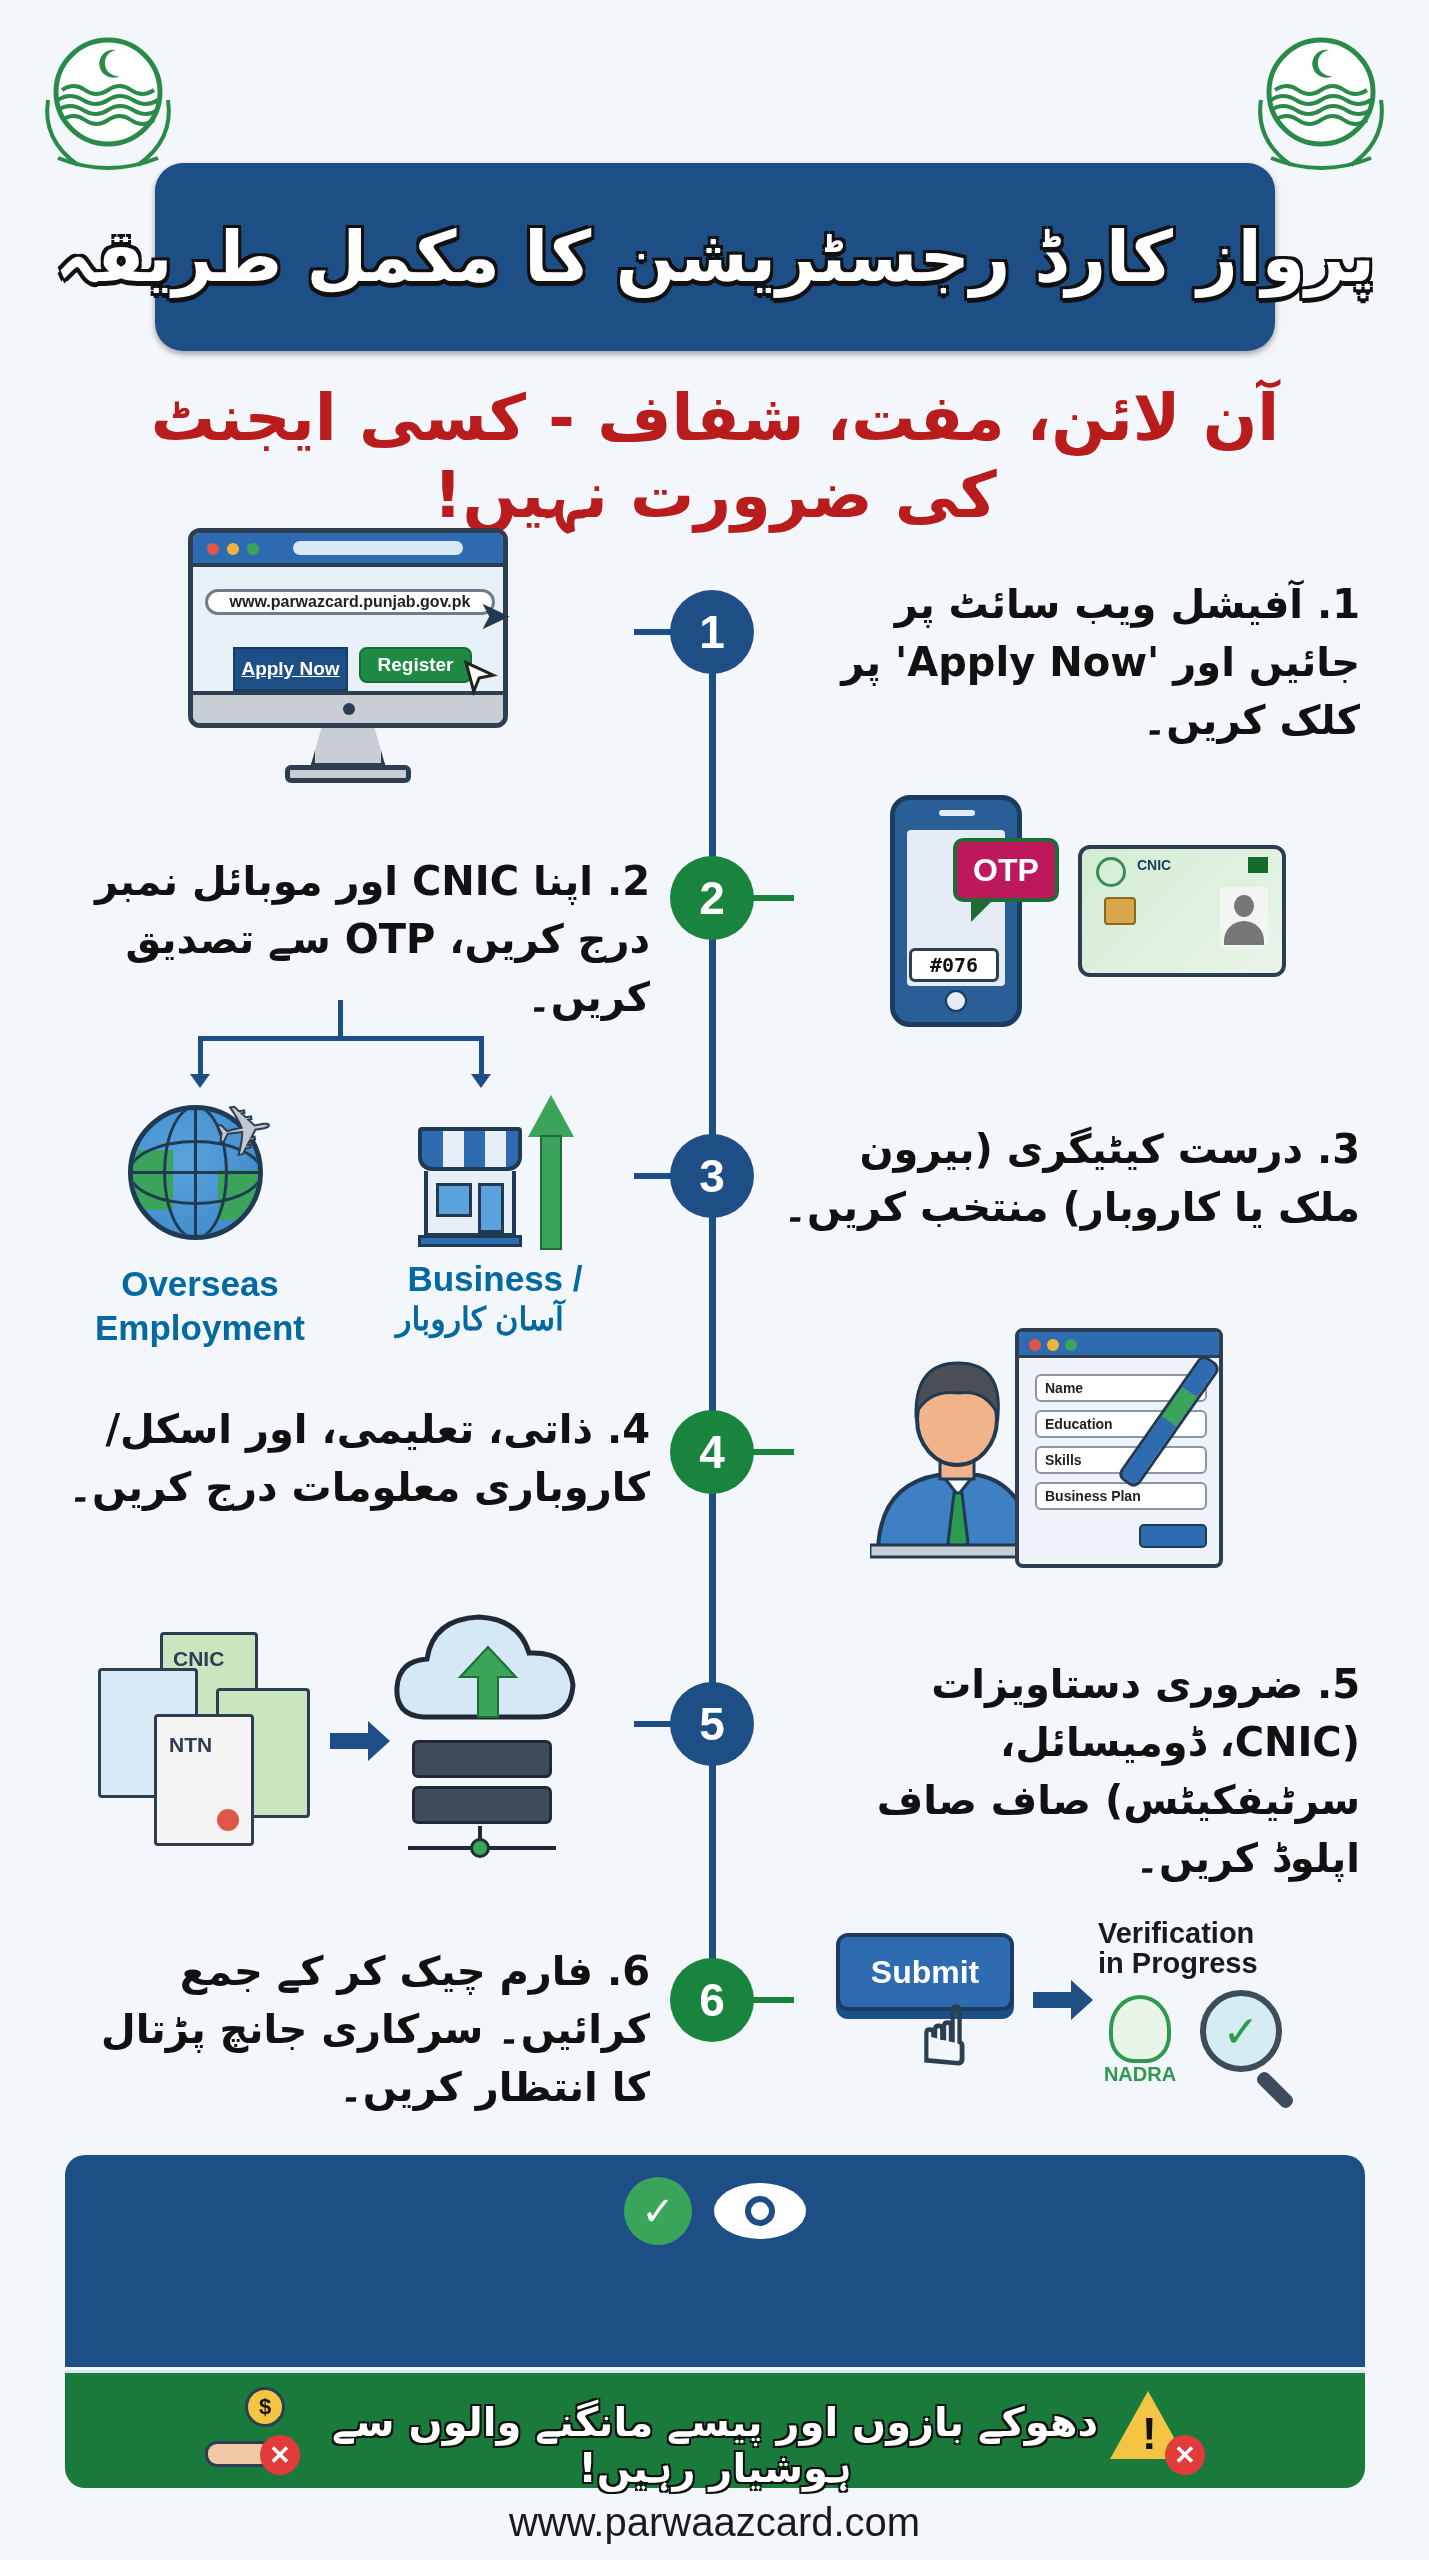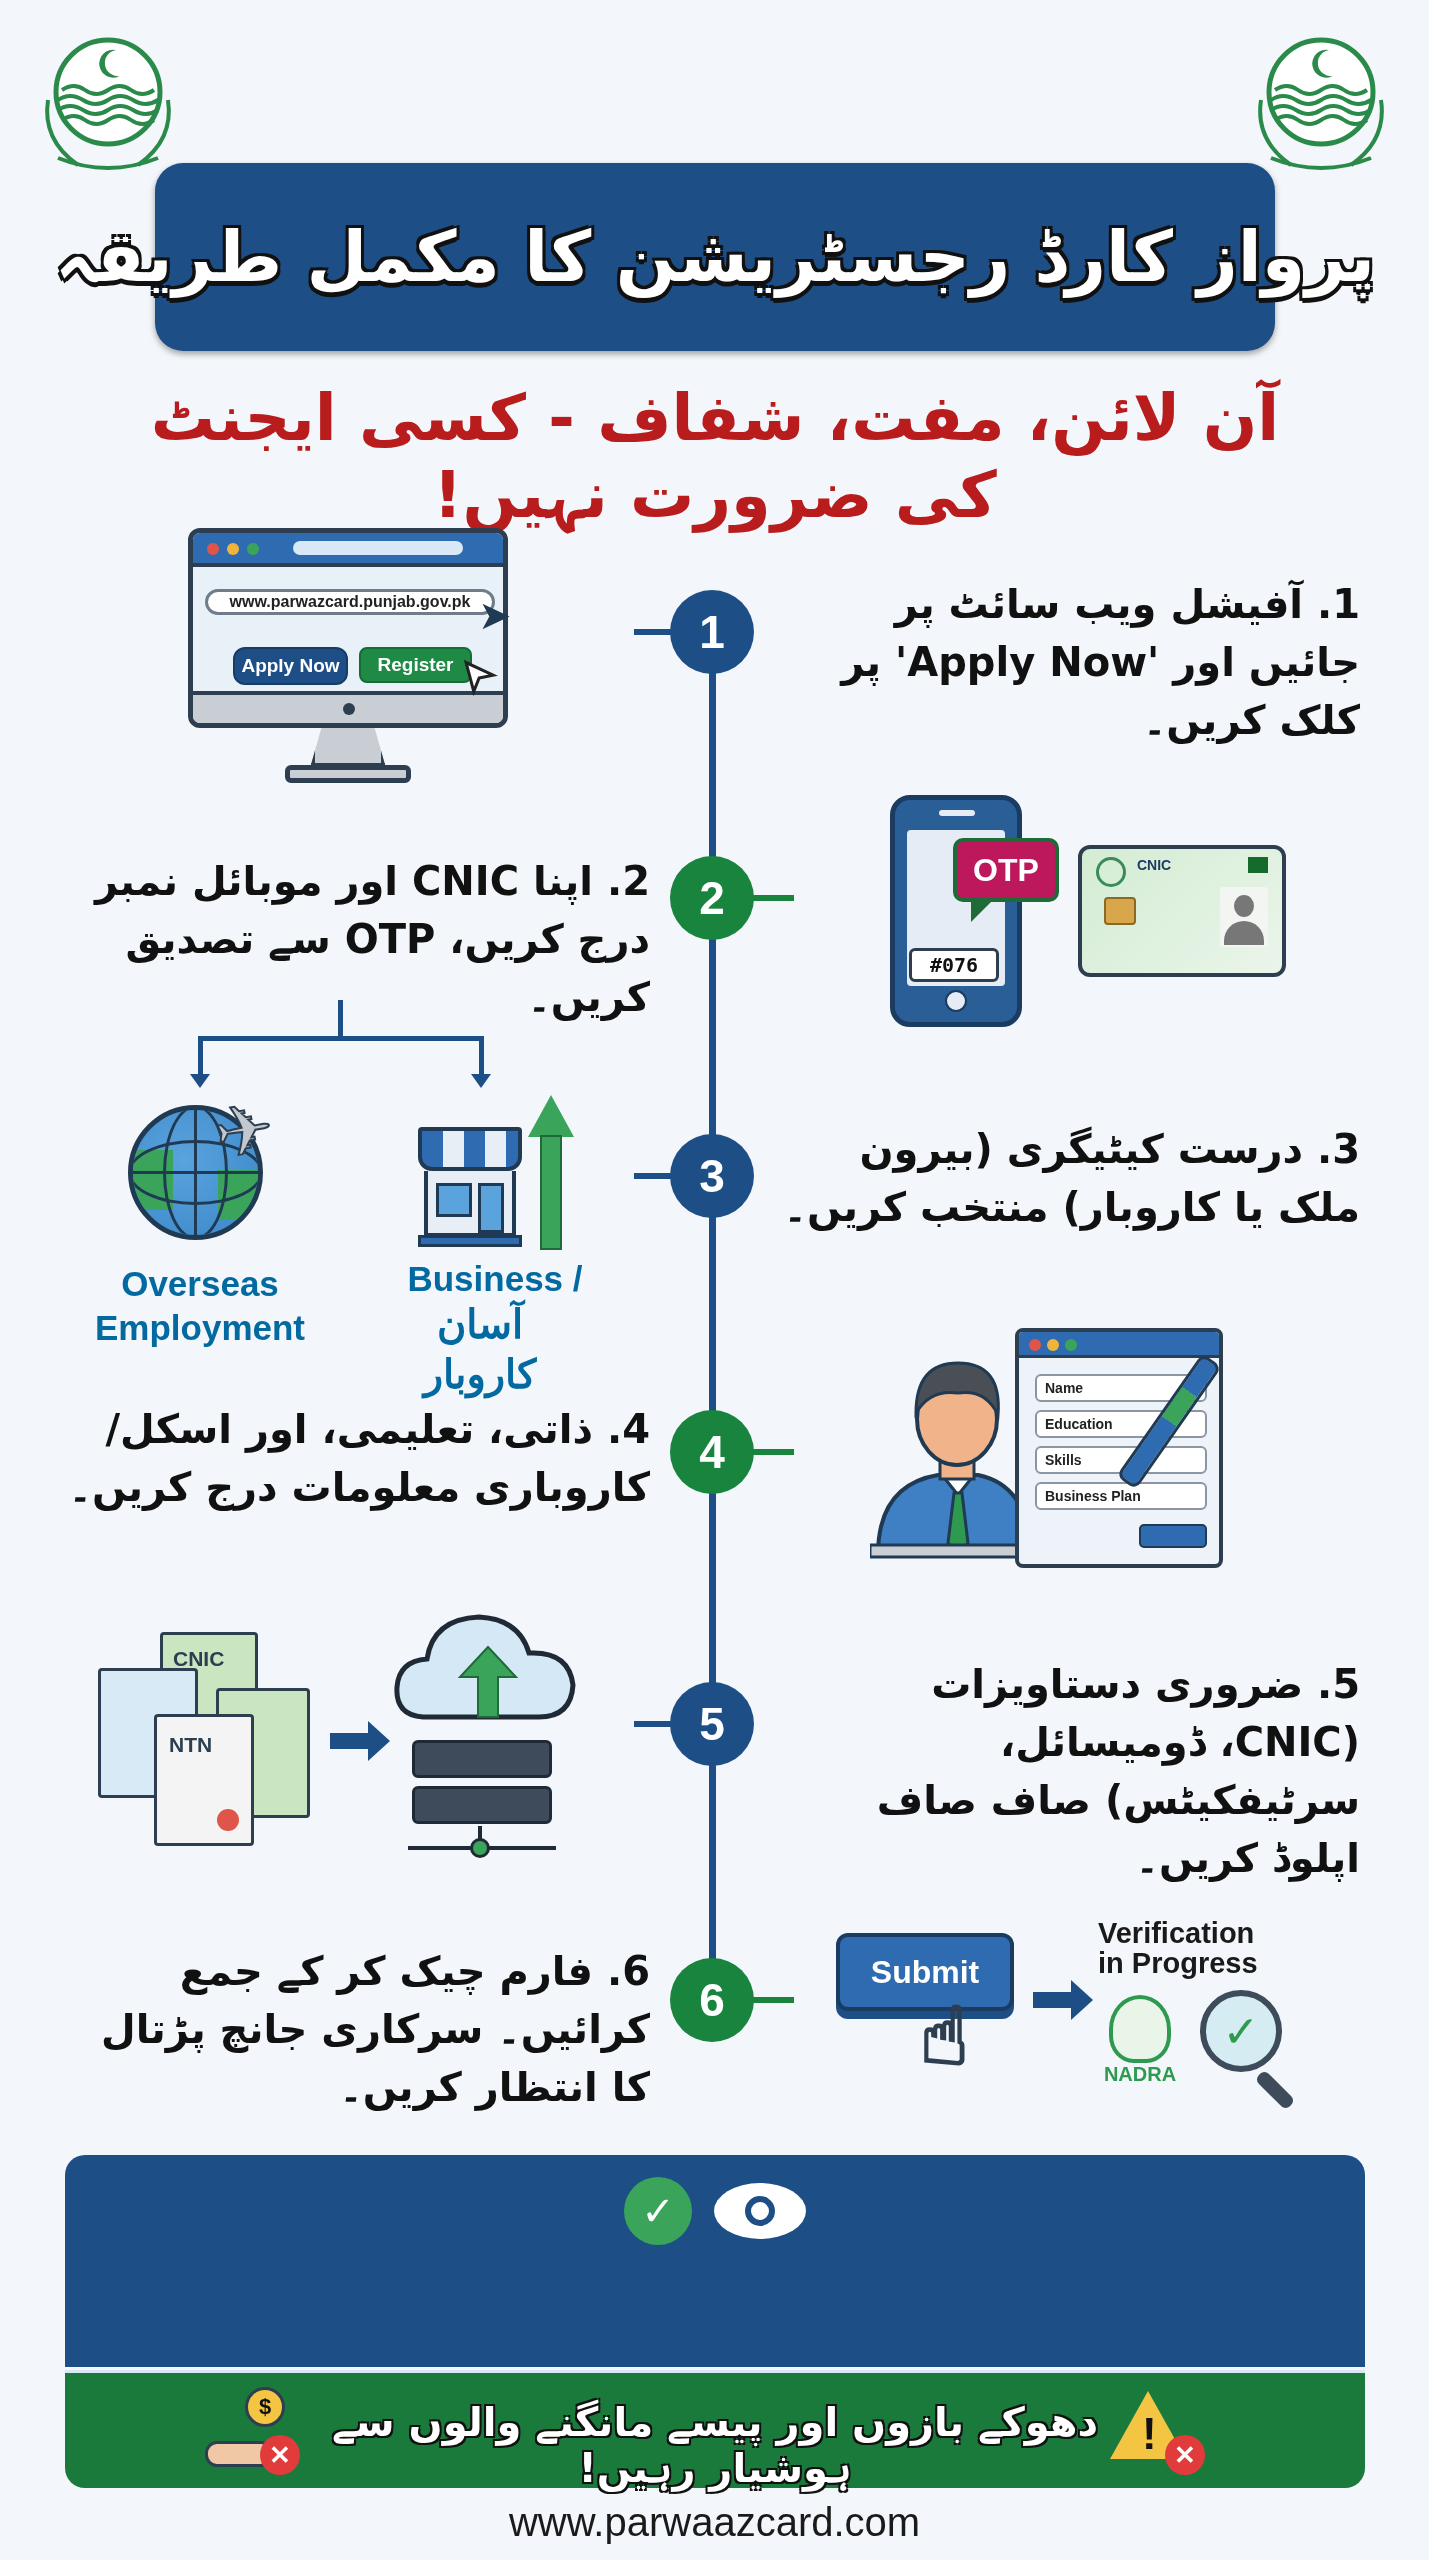--- a/index.html
+++ b/index.html
@@ -51,21 +51,21 @@
   .step-text { font-size: 40px; line-height: 1.45; color: #111; }
   .step-right { left: 780px; width: 580px; text-align: right; }
   .step-left { left: 60px; width: 590px; text-align: right; }
 
   
   .monitor { left: 188px; top: 528px; width: 320px; height: 200px; border: 5px solid #2c3e50; border-radius: 12px; background: #e8f0f8; overflow: hidden; }
   .monitor-top { height: 34px; background: #2f6bb0; border-bottom: 4px solid #2c3e50; position: relative; }
   .dot { position: absolute; top: 10px; width: 12px; height: 12px; border-radius: 50%; }
   .urlbar { position: absolute; left: 100px; top: 8px; width: 170px; height: 14px; border-radius: 7px; background: #d8e8f6; }
   .url-pill { position: absolute; left: 12px; top: 56px; width: 290px; height: 26px; border: 3px solid #6f7d8a; border-radius: 21px; background: #fff; font-family: "Liberation Sans", sans-serif; font-weight: bold; font-size: 16px; display: flex; align-items: center; justify-content: center; color: #222; }
-  .btn-apply { position: absolute; left: 40px; top: 114px; width: 115px; height: 38px; border-radius: 12px; background: #1d4f86; color: #fff; font-family: "Liberation Sans", sans-serif; font-size: 19px; font-weight: bold; display: flex; align-items: center; justify-content: center; border: 2px solid #163d68;}
+  .btn-apply { position: absolute; left: 40px; top: 114px; width: 115px; height: 44px; border-radius: 0; background: #1d4f86; color: #fff; font-family: "Liberation Sans", sans-serif; font-size: 19px; font-weight: bold; display: flex; align-items: center; justify-content: center; border: 2px solid #163d68; text-decoration: underline;}
   .btn-register { position: absolute; left: 166px; top: 114px; width: 113px; height: 36px; border-radius: 8px; background: #1f8a45; color: #fff; font-family: "Liberation Sans", sans-serif; font-size: 19px; font-weight: bold; display: flex; align-items: center; justify-content: center; border: 2px solid #166c35;}
   .monitor-chin { position: absolute; left: 0; bottom: 0; width: 100%; height: 32px; background: #c8ced4; border-top: 4px solid #2c3e50; }
   .monitor-chin::after { content: ""; position: absolute; left: 150px; top: 8px; width: 12px; height: 12px; border-radius: 50%; background: #2c3e50; }
   .monitor-neck { left: 310px; top: 728px; width: 76px; height: 40px; background: #c8ced4; border: 5px solid #2c3e50; border-top: none; clip-path: polygon(15% 0, 85% 0, 100% 100%, 0 100%); }
   .monitor-base { left: 285px; top: 765px; width: 126px; height: 18px; background: #c8ced4; border: 5px solid #2c3e50; border-radius: 6px; }
   .cursor { font-size: 40px; color: #fff; -webkit-text-stroke: 3px #222; }
 
   
   .phone { left: 890px; top: 795px; width: 132px; height: 232px; background: #2a5e97; border: 5px solid #1b3c60; border-radius: 20px; }
   .phone-screen { position: absolute; left: 12px; top: 30px; width: 98px; height: 156px; background: #e5ecf5; border-radius: 4px;}
@@ -262,21 +262,21 @@
       <div class="shop-win"></div>
       <div class="shop-door"></div>
     </div>
   <div class="shop-base"></div>
 </div>
 <div class="abs grow-arrow">
   <div class="grow-head"></div>
   <div class="grow-shaft"></div>
 </div>
 <div class="abs cat-label" style="left:380px; top:1233px; width:230px;">Business /</div>
-<div class="abs cat-label urdu" style="left:380px; top:1275px; width:200px; font-size:40px;">آسان کاروبار</div>
+<div class="abs cat-label urdu" style="left:380px; top:1275px; width:200px; font-size:32px;">آسان کاروبار</div>
 
 <svg class="abs person" viewBox="0 0 170 205">
   <path d="M8 200 q0 -70 60 -80 l40 0 q50 10 55 80 z" fill="#3f7fc4" stroke="#1f3a52" stroke-width="4"></path>
   <path d="M72 120 l16 20 l16 -20 z" fill="#fff" stroke="#1f3a52" stroke-width="3"></path>
   <path d="M84 138 l8 0 l6 50 l-10 10 l-10 -10 z" fill="#2e9a4f" stroke="#1f3a52" stroke-width="3"></path>
   <rect x="70" y="98" width="34" height="26" fill="#f1b48a" stroke="#1f3a52" stroke-width="3"></rect>
   <ellipse cx="87" cy="64" rx="40" ry="46" fill="#f1b48a" stroke="#1f3a52" stroke-width="4"></ellipse>
   <path d="M46 58 q0 -50 42 -50 q44 0 40 52 q-12 -26 -40 -22 q-28 -4 -42 20z" fill="#4a4f55" stroke="#1f3a52" stroke-width="3"></path>
   <rect x="0" y="190" width="170" height="12" fill="#c8ced4" stroke="#1f3a52" stroke-width="3"></rect>
 </svg>

